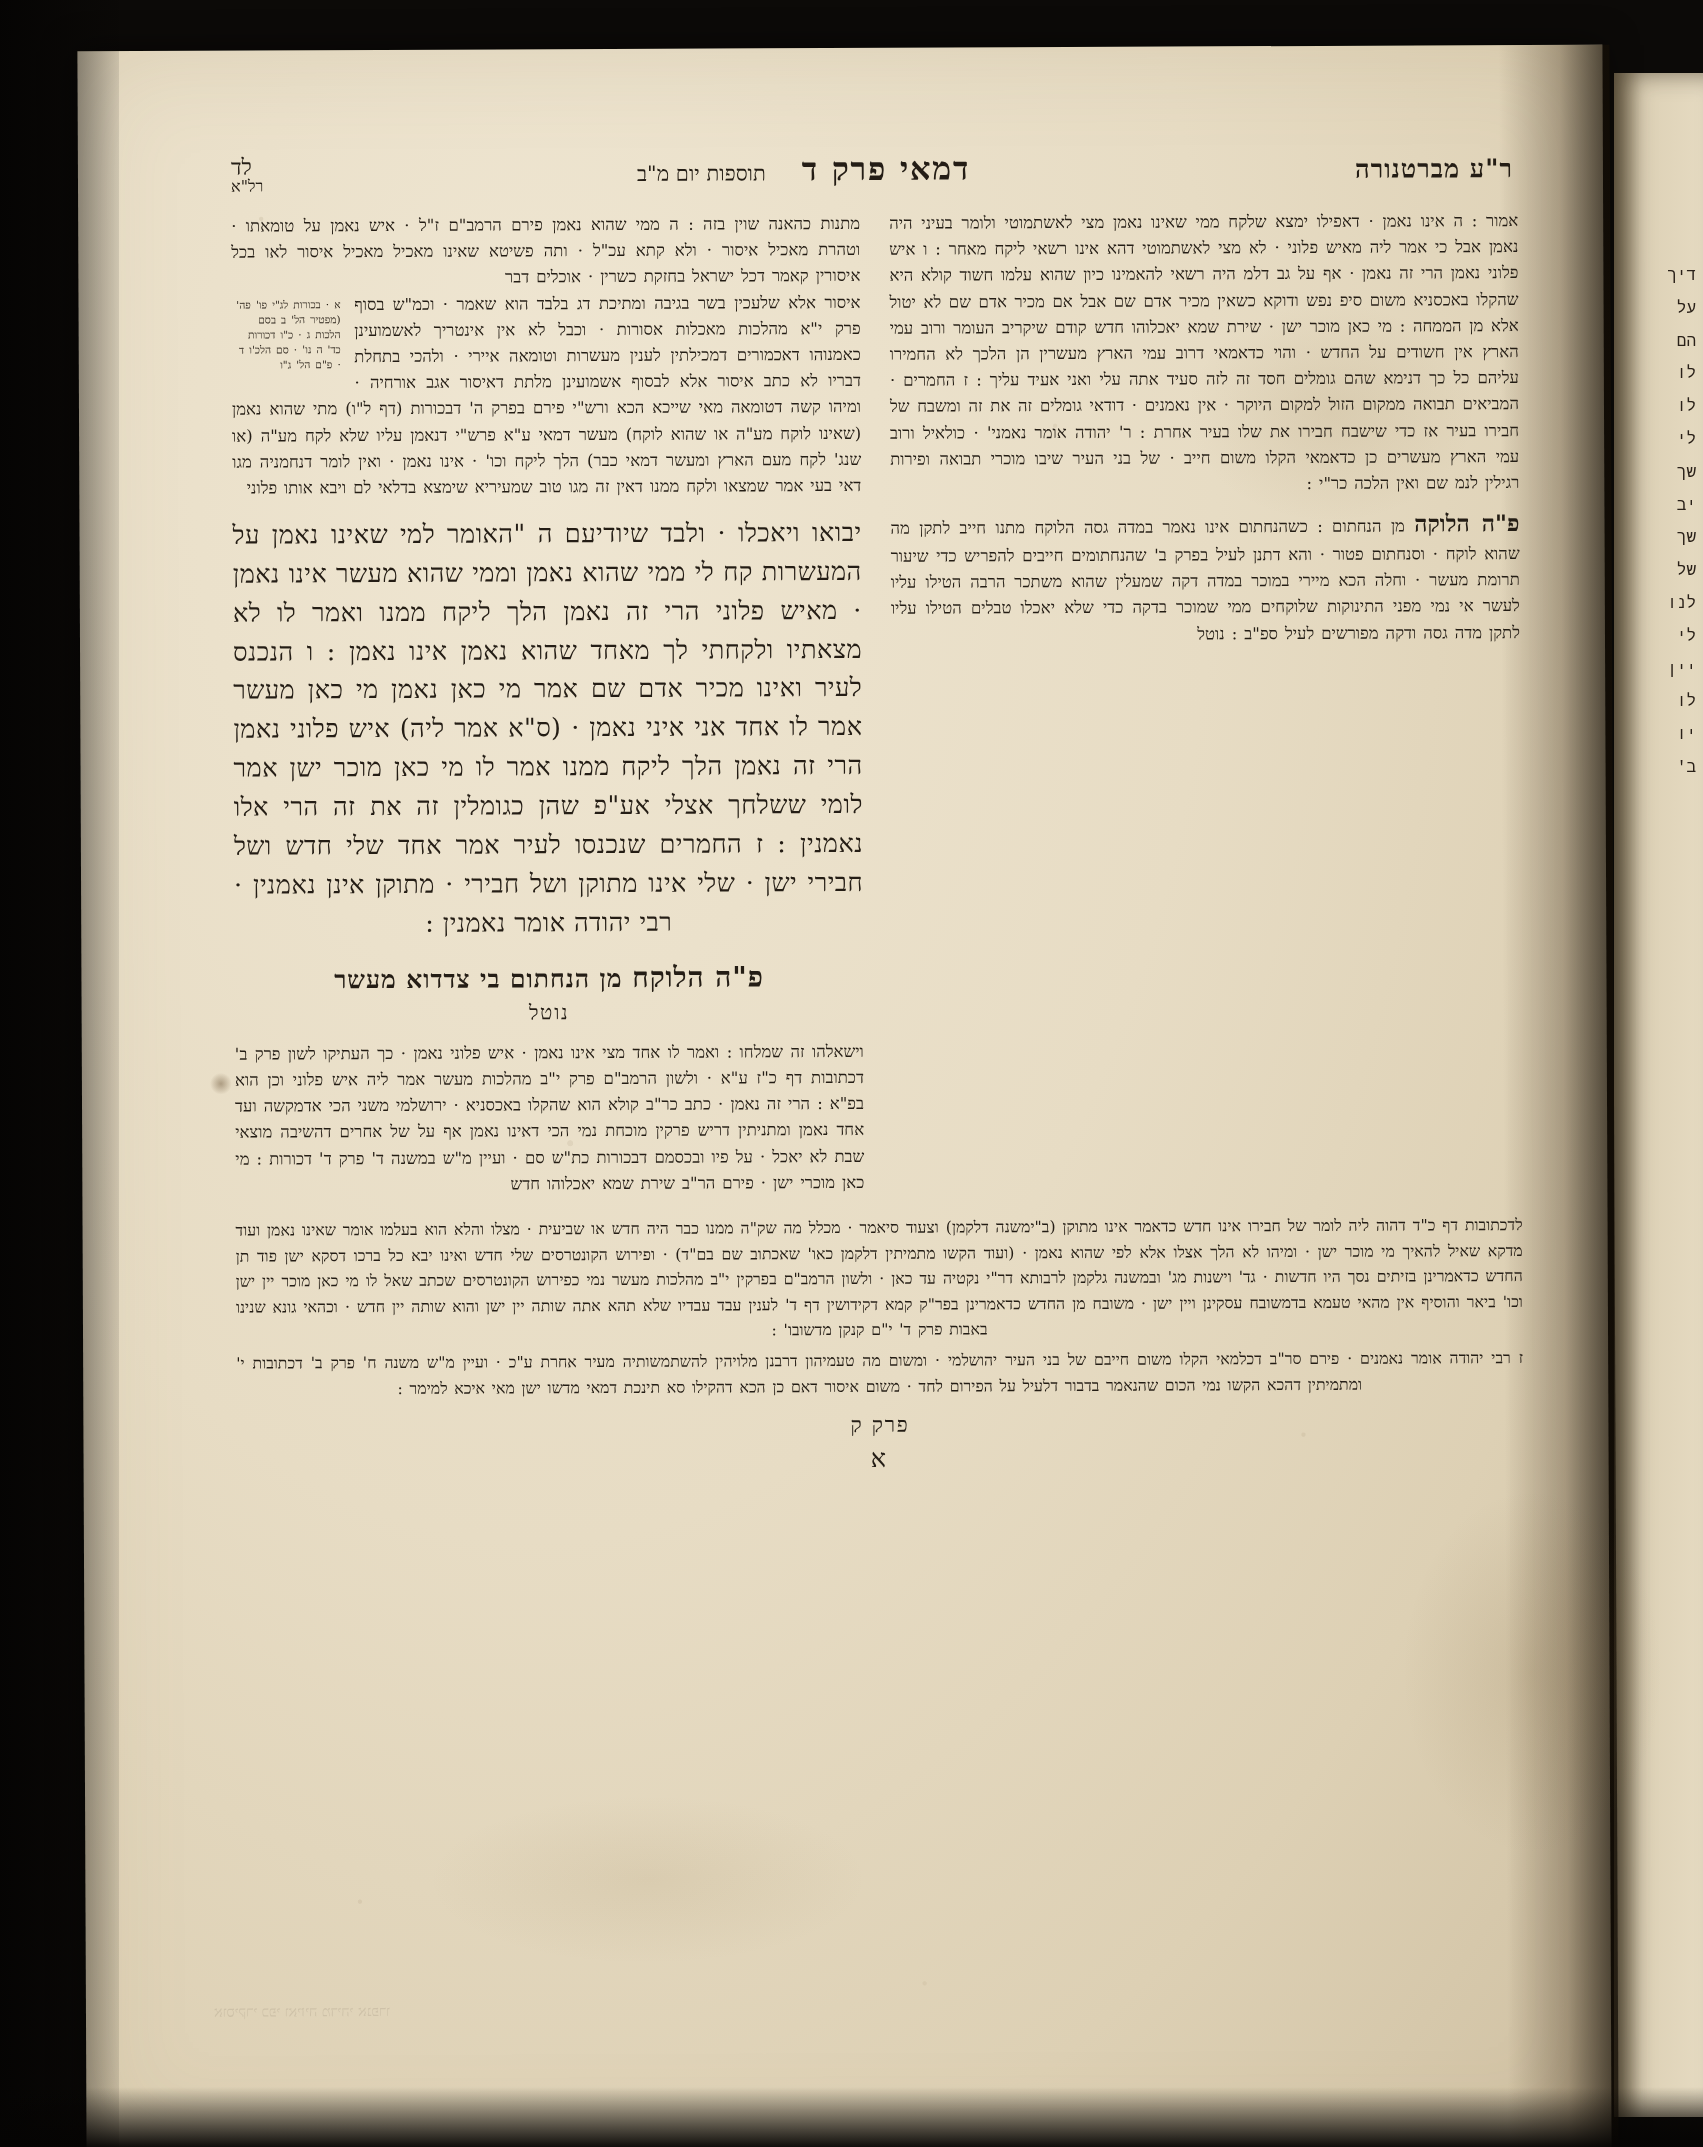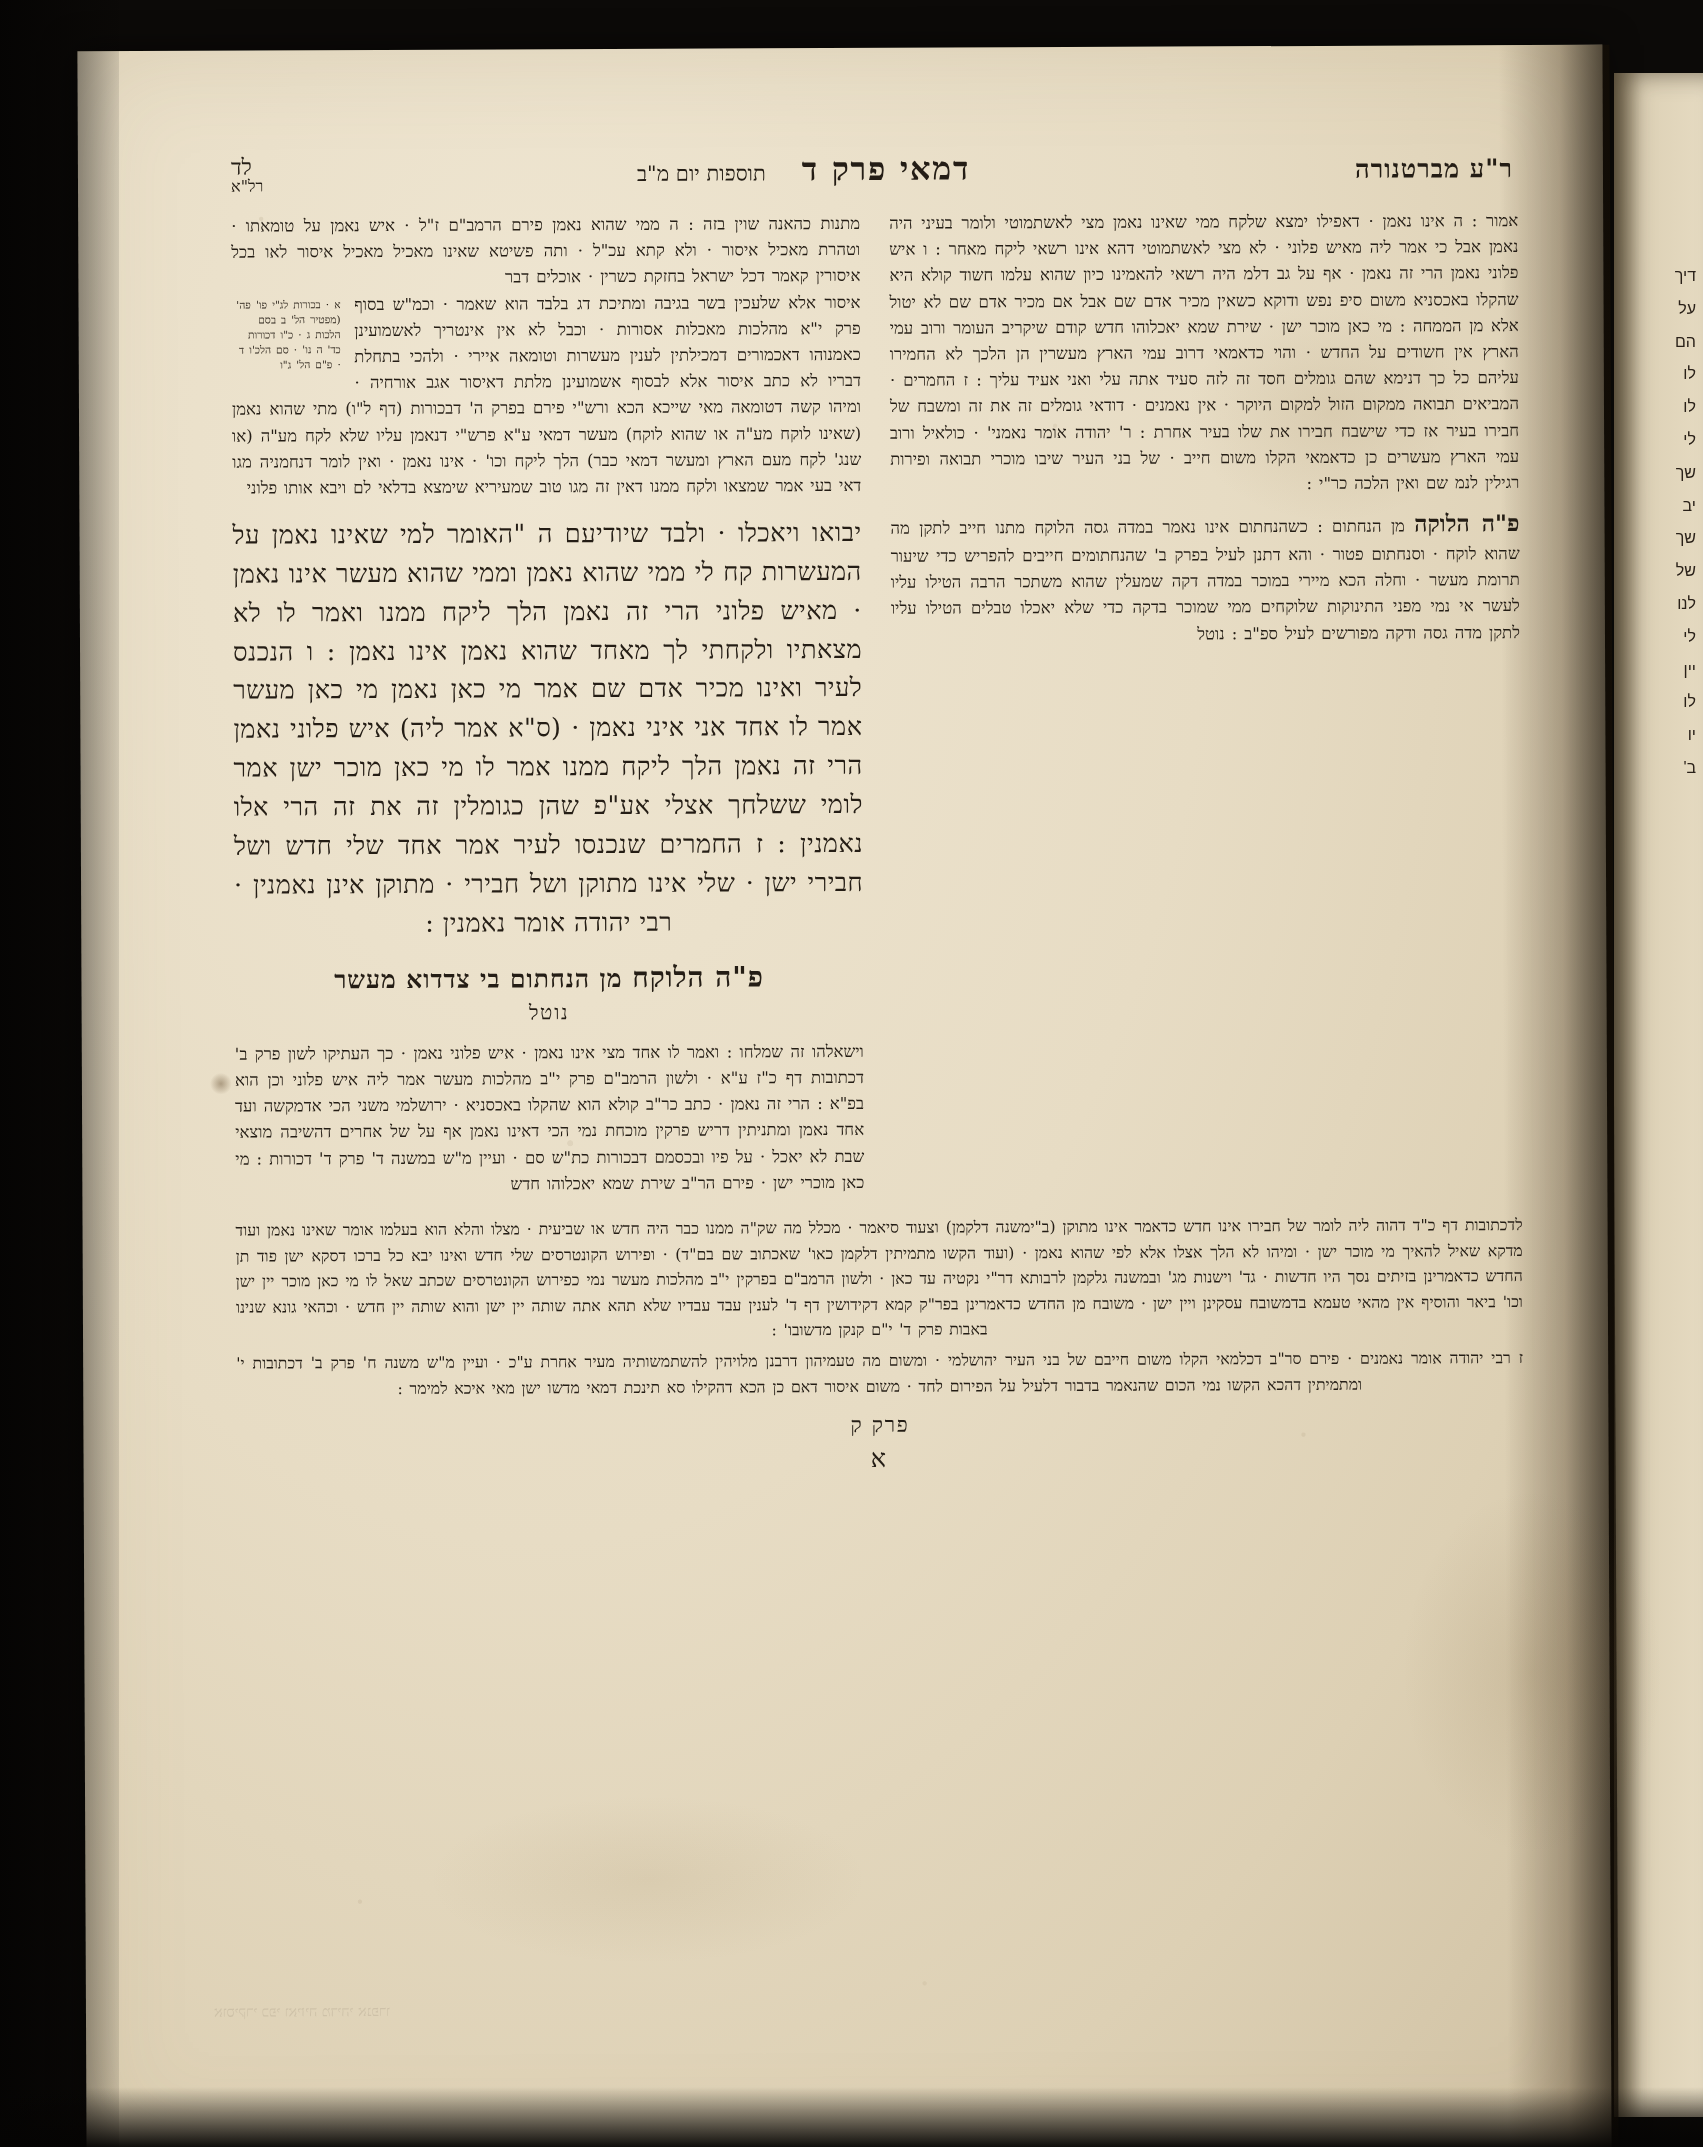--- a/index.html
+++ b/index.html
@@ -84,21 +84,21 @@
   #page-right .rcol {
     position: absolute;
     top: 187px;
     right: 12px;
     width: 68px;
     text-align: right;
     direction: rtl;
     font-size: 16px;
     line-height: 2.05;
     color: #2a2119;
-    font-family: Liberation Sans, sans-serif;
+    font-family: Liberation Mono, monospace;
   }
 
   
   .page-inner {
     position: absolute;
     left: 153px;
     right: 85px;
     top: 102px;
     bottom: 128px;
     direction: rtl;

